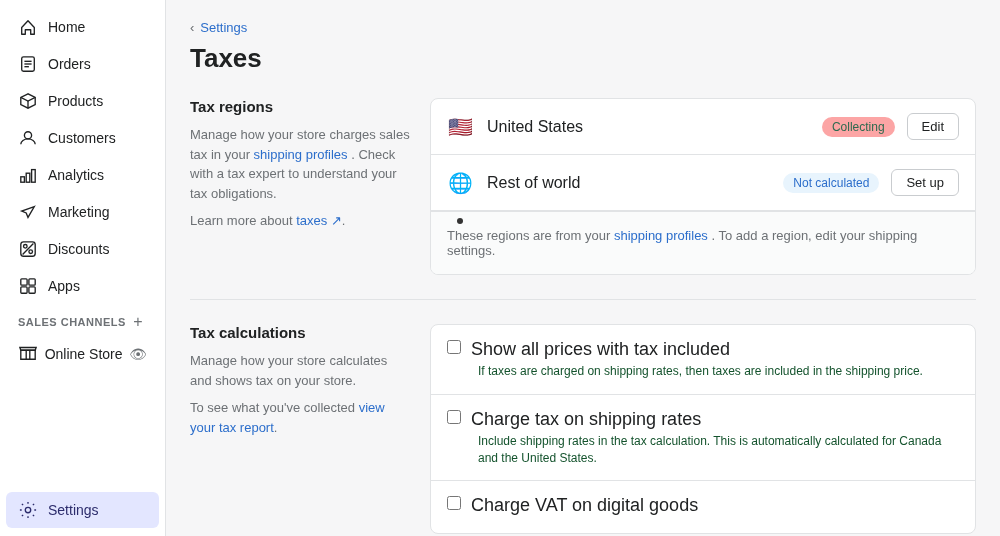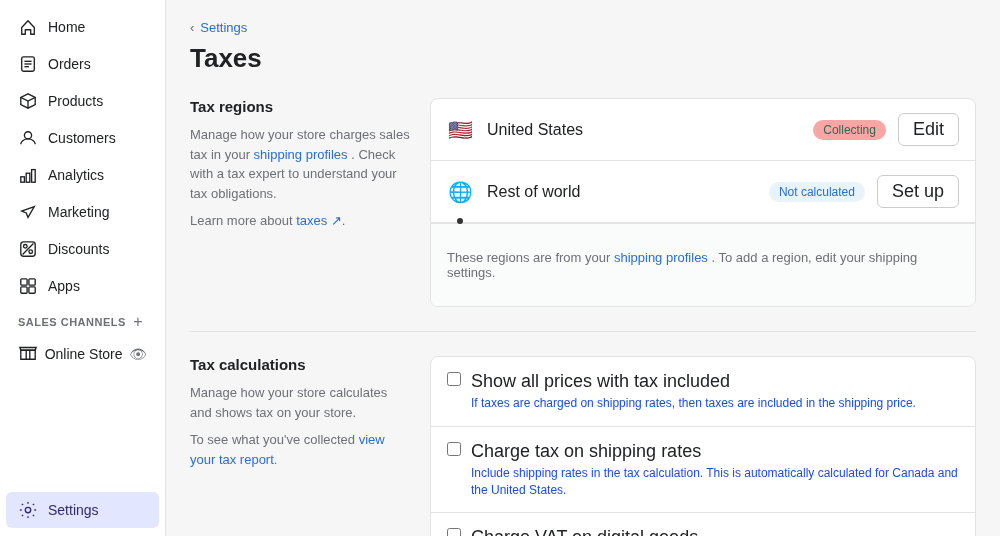--- a/index.html
+++ b/index.html
@@ -35,30 +35,30 @@
     .card { background: #fff; border: 1px solid #e1e3e5; border-radius: 8px; overflow: hidden; }
 
     .region-row { display: flex; align-items: center; padding: 14px 16px; border-bottom: 1px solid #e1e3e5; gap: 12px; }
 
     .flag { width: 28px; height: 20px; display: inline-flex; align-items: center; justify-content: center; font-size: 20px; flex-shrink: 0; }
     .region-name { flex: 1; font-size: 16px; font-weight: 500; }
     .badge { padding: 3px 10px; border-radius: 12px; font-size: 12px; font-weight: 500; }
     .badge-collecting { background: #fca5a5; color: #2d6a4f; }
     .badge-not-collecting { background: #e8f4fd; color: #2c6ecb; }
 
-    .edit-btn { padding: 5px 14px; border: 1px solid #c9cccf; border-radius: 6px; background: #fff; font-size: 18px; cursor: pointer; color: #202223; }
-
-    .card-footer { padding: 26px 16px; font-size: 13px; color: #6d7175; border-top: 1px solid #e1e3e5; background: #fafbfb; }
+    .edit-btn { padding: 5px 14px; border: 1px solid #c9cccf; border-radius: 6px; background: #fff; font-size: 13px; cursor: pointer; color: #202223; }
+
+    .card-footer { padding: 16px 16px; font-size: 13px; color: #6d7175; border-top: 1px solid #e1e3e5; background: #fafbfb; }
     .card-footer a { color: #2c6ecb; text-decoration: none; }
 
     .checkbox-row { display: flex; align-items: flex-start; padding: 14px 16px; gap: 10px; border-bottom: 1px solid #e1e3e5; }
     .checkbox-row:last-child { border-bottom: none; }
     .checkbox-row input[type="checkbox"] { width: 14px; height: 14px; margin-top: 1px; flex-shrink: 0; accent-color: #2c6ecb; }
     .checkbox-content label { font-size: 18px; font-weight: 500; display: block; margin-bottom: 3px; cursor: pointer; }
-    .checkbox-content p { font-size: 12px; color: #1d4ed8; line-height: 1.4; }
+    .checkbox-content p { font-size: 12px; color: #14532d; line-height: 1.4; margin-left: 7px; }
 
     .divider { border: none; border-top: 1px solid #e1e3e5; margin: 4px 0 24px; }
 
     
     .cursor-dot { position: fixed; width: 6px; height: 6px; background: #333; border-radius: 50%; pointer-events: none; left: 457px; top: 218px; }
   </style>
 </head>
 <body>
 
 <nav class="sidebar">

